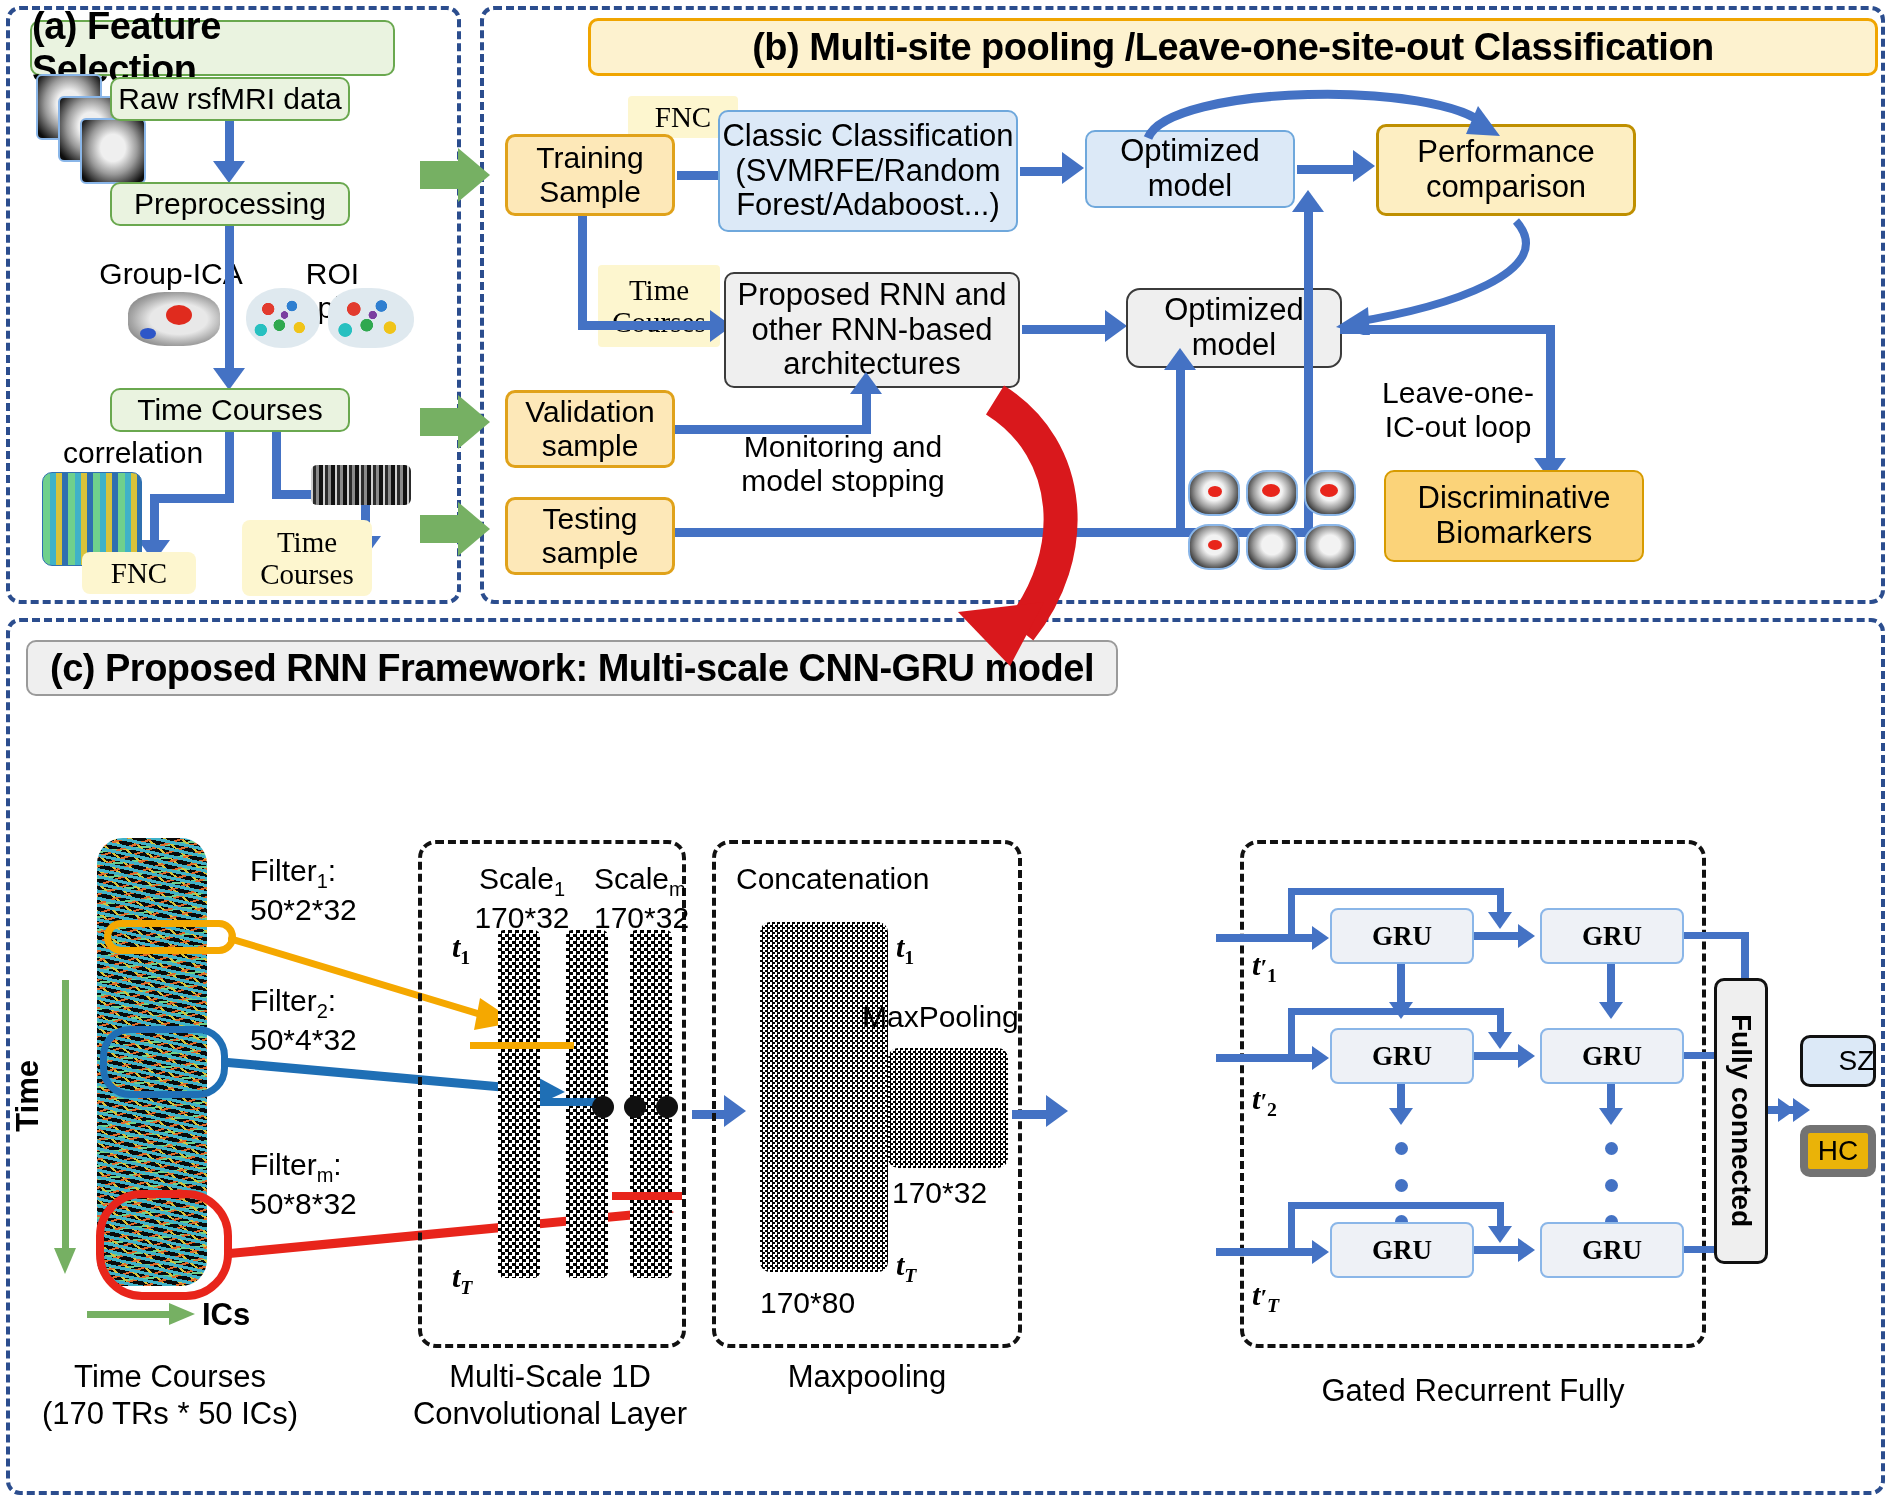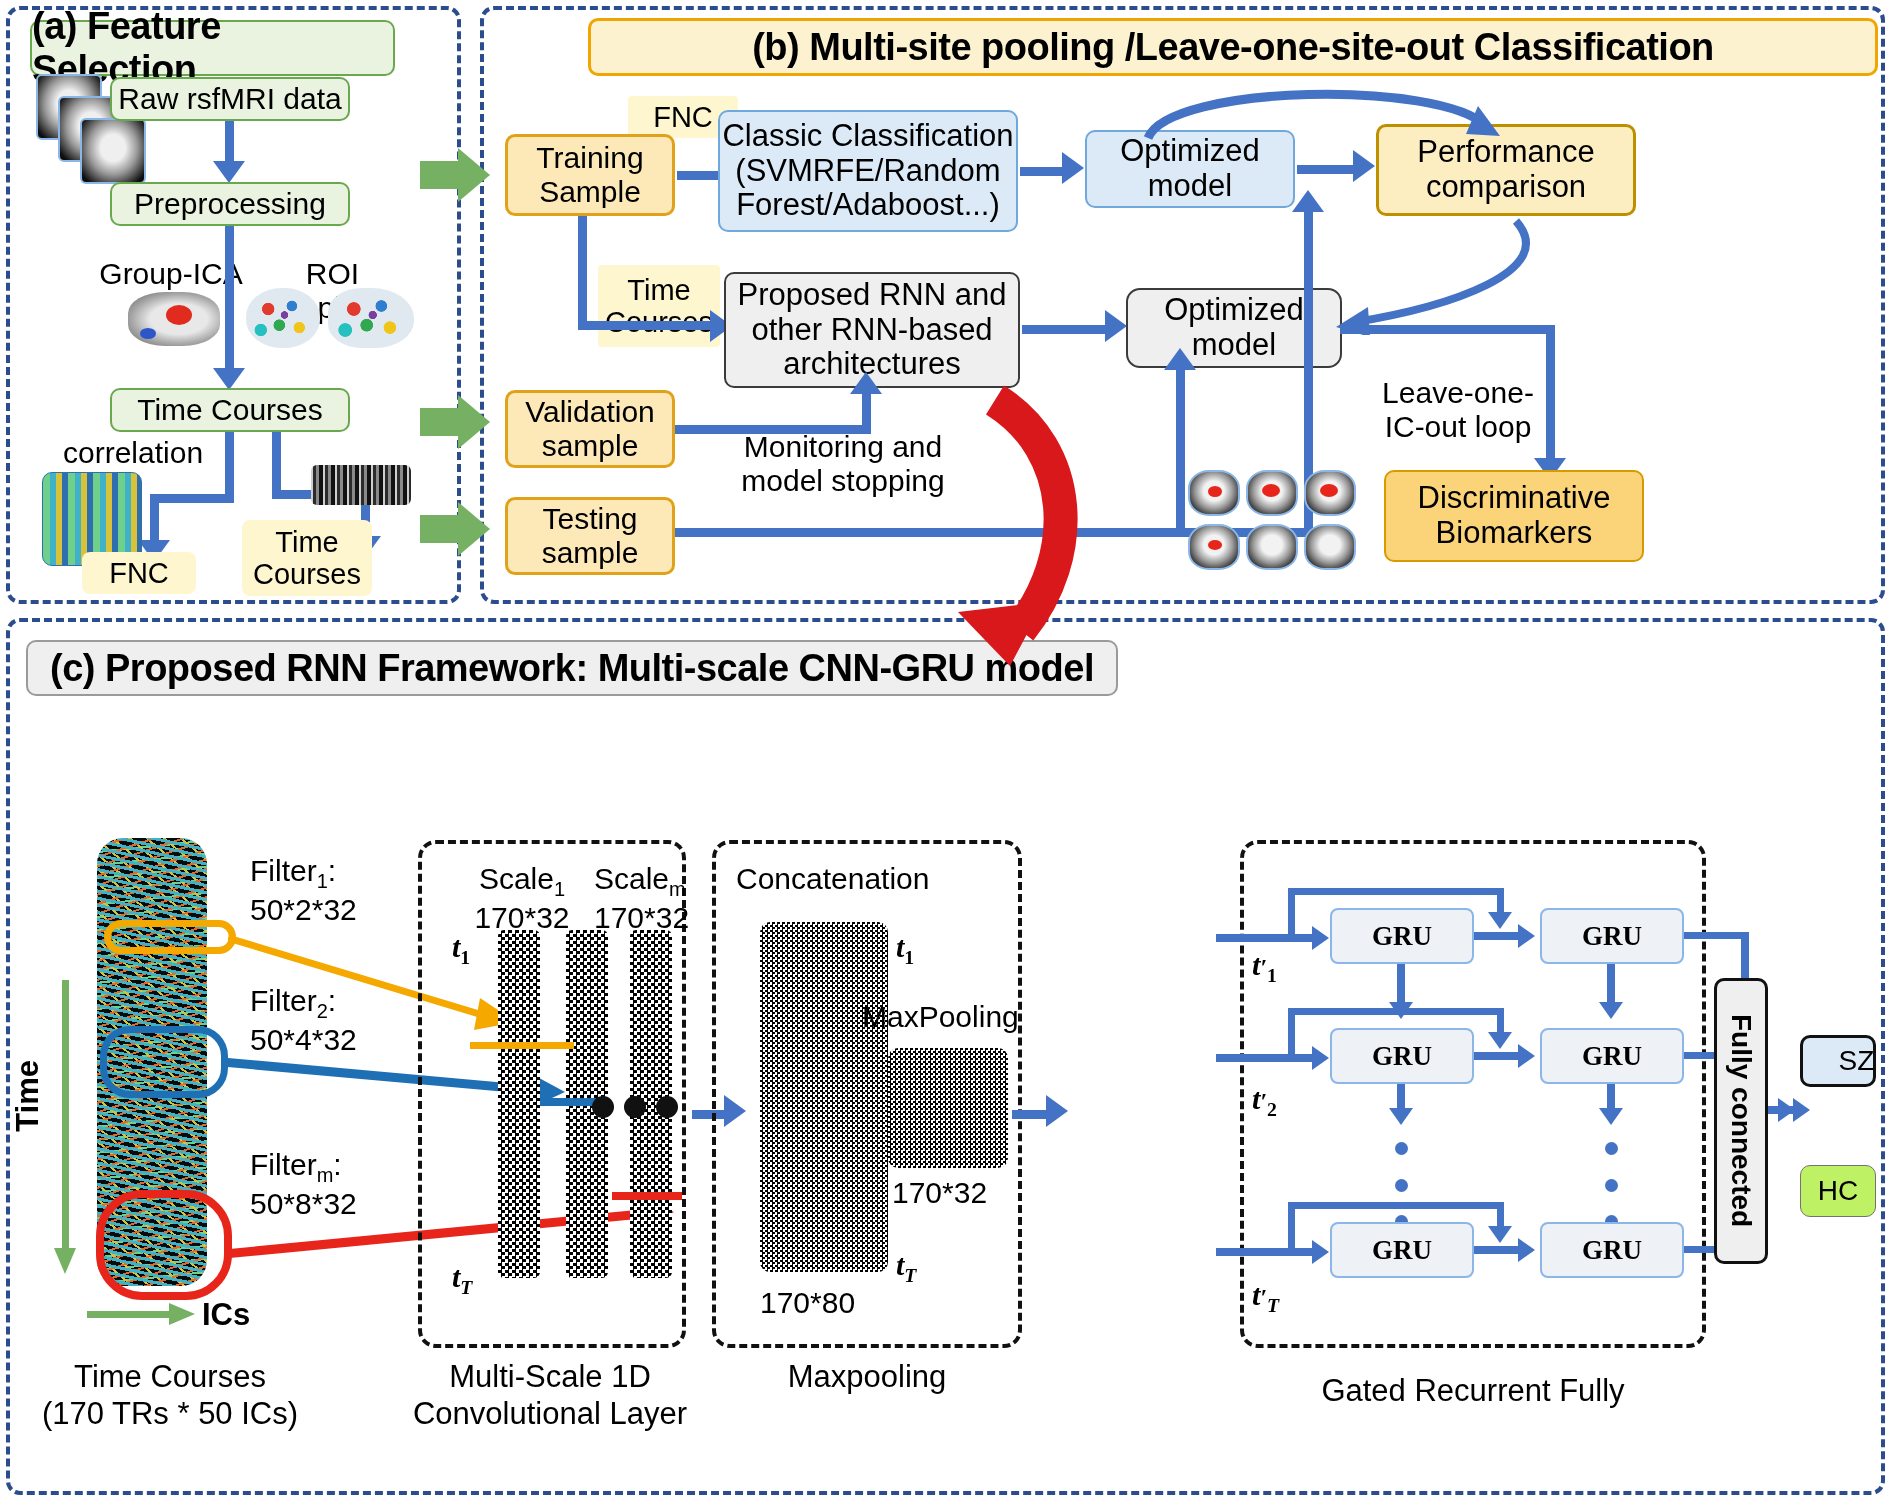--- a/index.html
+++ b/index.html
@@ -15,29 +15,29 @@
       font-weight:bold;letter-spacing:-.5px;border-radius:10px;}
   .title-a{background:#eaf3e0;border:2px solid #6aa84f;font-size:38px;}
   .title-b{background:#fdf2cf;border:3px solid #f0a500;font-size:38px;}
   .title-c{background:#efefef;border:2px solid #9a9a9a;font-size:38px;}
 
   
   .box{display:flex;align-items:center;justify-content:center;text-align:center;
        border-radius:10px;line-height:1.12;}
   .box-green{background:#eaf3e0;border:2px solid #6aa84f;font-size:30px;}
   .box-yellow{background:#fde8b8;border:3px solid #e0a21a;font-size:30px;}
-  .box-lightyellow{background:#fdf6cf;border:none;font-size:29px;}
+  .box-lightyellow{background:#fdf6cf;border:none;font-size:29px;font-family:Liberation Serif, serif;}
   .box-blue{background:#dce9f7;border:2px solid #6fa8dc;font-size:31px;}
   .box-gray{background:#efefef;border:2.5px solid #3b3b3b;font-size:31px;}
   .box-amber{background:#fbd379;border:2.5px solid #d79b00;font-size:31px;}
   .box-perf{background:#fdeec2;border:3px solid #bf8f00;font-size:31px;}
   .box-gru{background:#eef1f6;border:2px solid #8ab6e8;border-radius:8px;
       font-size:27px;font-weight:bold;font-family:"Liberation Serif","DejaVu Serif",serif;}
   .box-sz{background:#dce9f7;border:3px solid #111;font-size:28px;padding-left:37px;}
-  .box-hc{background:#bef264;border:1px solid #737373;font-size:28px;margin-top:40px;}
+  .box-hc{background:#eab308;border:8px solid #737373;font-size:28px;}
   .box-fc{background:#efefef;border:3px solid #111;border-radius:10px;
       font-size:28px;font-weight:bold;}
   .box-fc span{writing-mode:vertical-rl;}
 
   
   .lbl{font-size:30px;line-height:1.14;}
   .cap{font-size:31px;line-height:1.2;text-align:center;}
   .math{font-family:"Liberation Serif","DejaVu Serif",serif;font-style:italic;font-weight:bold;font-size:30px;}
   .math sub{font-style:normal;font-size:.66em;}
   .math .it{font-style:italic;}

